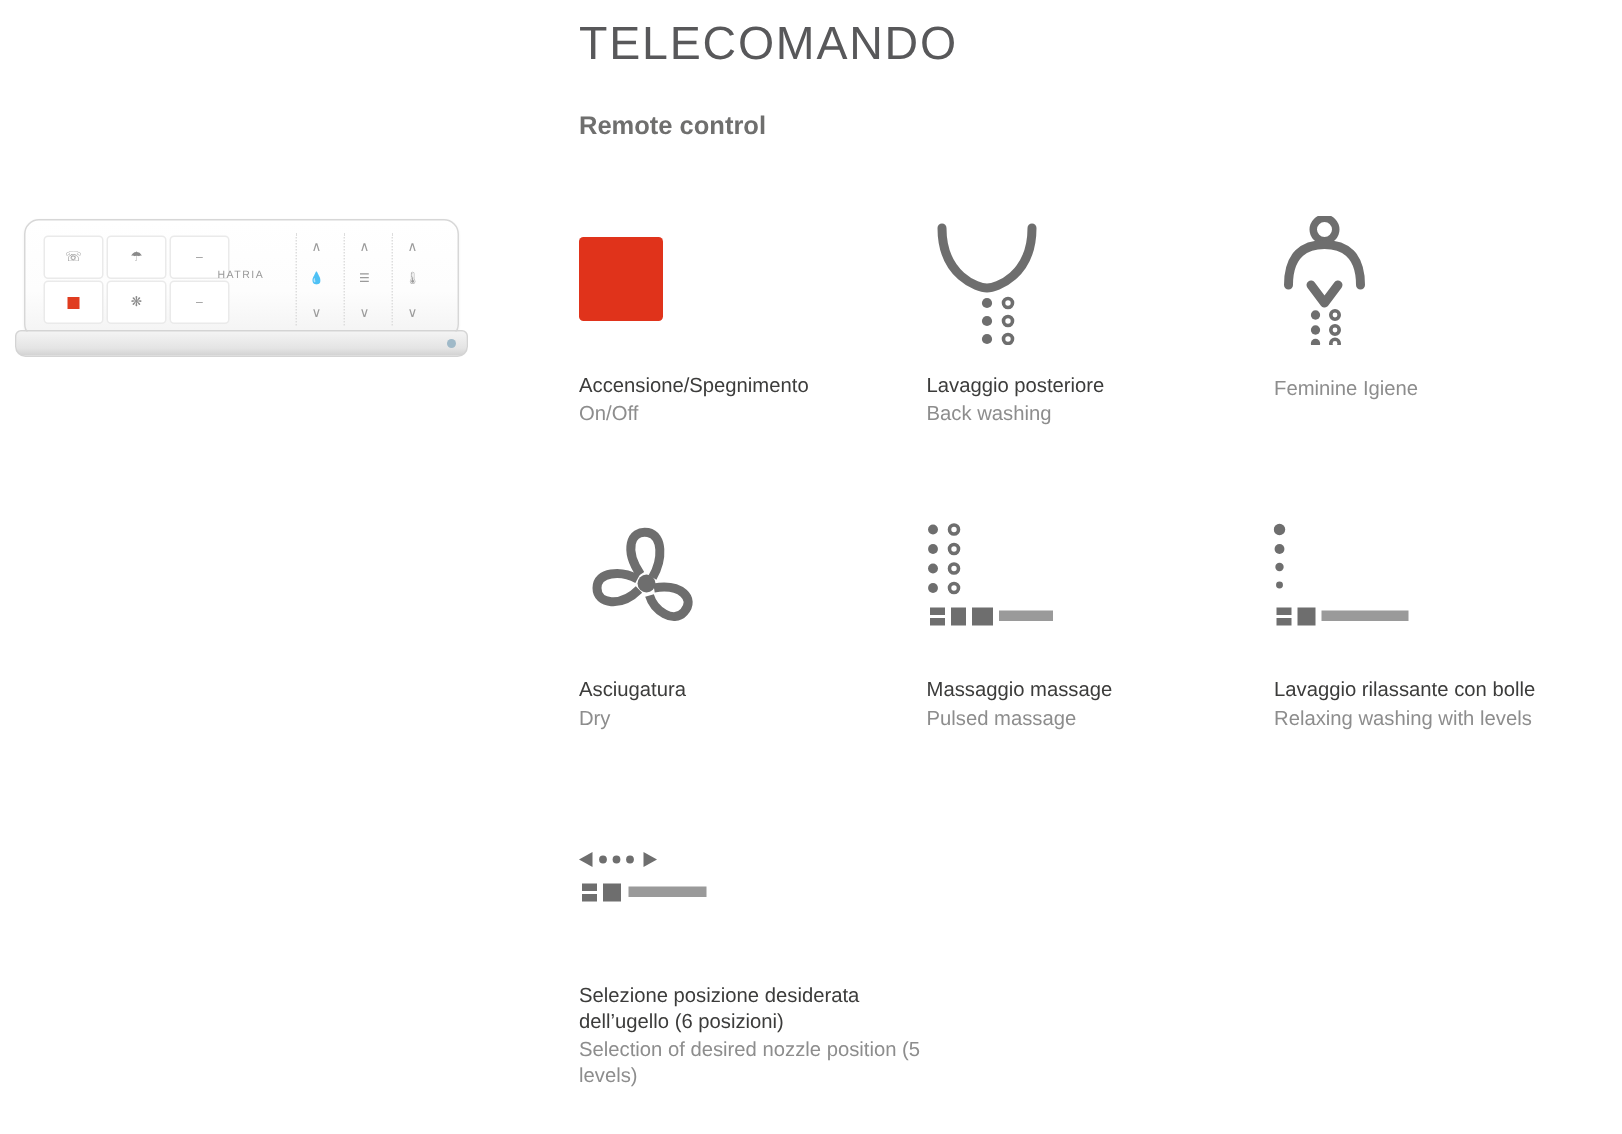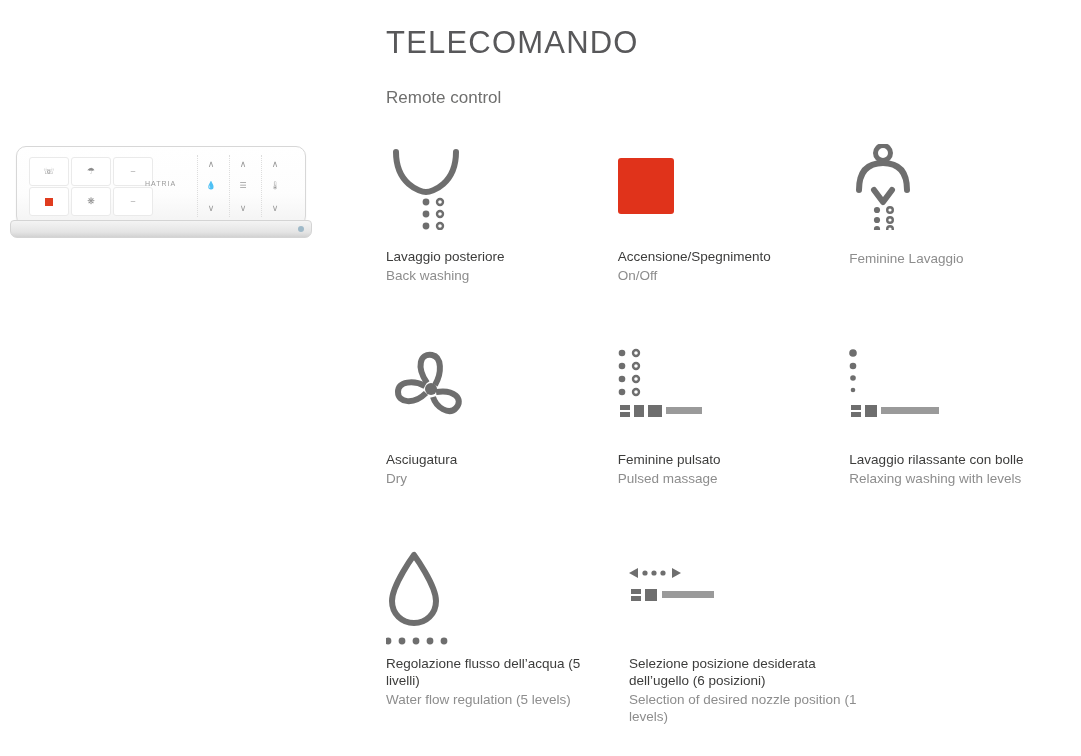--- a/index.html
+++ b/index.html
@@ -127,31 +127,31 @@
 
   
   .content {
     position: absolute;
     left: 386px;
     top: 0;
     width: 690px;
   }
   .title {
     margin: 0;
-    padding-top: 25px;
+    padding-top: 11px;
     font-size: 31px;
     font-weight: normal;
     letter-spacing: 1.2px;
     color: #58585a;
   }
   .subtitle {
     margin: 0;
     padding-top: 27px;
     font-size: 17px;
-    font-weight: normal;
+    font-weight: bold;
     color: #6f6f6e;
   }
 
   .grid {
     position: absolute;
     left: 386px;
     top: 138px;
     width: 695px;
   }
   .row {
@@ -227,58 +227,58 @@
   <h1 class="title">TELECOMANDO</h1>
   <h2 class="subtitle">Remote control</h2>
 </div>
 
 <div class="grid">
 
   <div class="row">
     <div class="cell">
       <div class="icon-box">
         <svg width="80" height="86" viewBox="0 0 80 86">
+          <rect x="0" y="14" width="56" height="56" rx="3" fill="#e0331b"></rect>
+        </svg>
+      </div>
+      <div class="cap-it">Accensione/Spegnimento</div>
+      <div class="cap-en">On/Off</div>
+    </div>
+
+    <div class="cell">
+      <div class="icon-box">
+        <svg width="80" height="86" viewBox="0 0 80 86">
           <path class="st" d="M10 8 C10 40, 34 48, 40 48 C46 48, 70 40, 70 8" stroke-linecap="round"></path>
           <circle class="dotF" cx="40" cy="58" r="3.4"></circle>
           <circle class="dotO" cx="54" cy="58" r="3"></circle>
           <circle class="dotF" cx="40" cy="70" r="3.4"></circle>
           <circle class="dotO" cx="54" cy="70" r="3"></circle>
           <circle class="dotF" cx="40" cy="82" r="3.4"></circle>
           <circle class="dotO" cx="54" cy="82" r="3"></circle>
         </svg>
       </div>
       <div class="cap-it">Lavaggio posteriore</div>
       <div class="cap-en">Back washing</div>
-    </div>
-
-    <div class="cell">
-      <div class="icon-box">
-        <svg width="80" height="86" viewBox="0 0 80 86">
-          <rect x="0" y="14" width="56" height="56" rx="3" fill="#e0331b"></rect>
-        </svg>
-      </div>
-      <div class="cap-it">Accensione/Spegnimento</div>
-      <div class="cap-en">On/Off</div>
     </div>
 
     <div class="cell">
       <div class="icon-box">
         <svg width="80" height="86" viewBox="0 0 80 86">
           <circle cx="34" cy="9" r="7.5" fill="none" stroke="#6e6e6e" stroke-width="5"></circle>
           <path class="st" d="M10 46 C10 26, 20 19, 34 19 C48 19, 58 26, 58 46" stroke-linecap="round"></path>
           <path class="st" d="M25 46 L34 58 L43 46" stroke-linecap="round" stroke-linejoin="round"></path>
           <circle class="dotF" cx="28" cy="66" r="3.1"></circle>
           <circle class="dotO" cx="41" cy="66" r="2.8"></circle>
           <circle class="dotF" cx="28" cy="76" r="3.1"></circle>
           <circle class="dotO" cx="41" cy="76" r="2.8"></circle>
           <circle class="dotF" cx="28" cy="85" r="3.1"></circle>
           <circle class="dotO" cx="41" cy="85" r="2.8"></circle>
         </svg>
       </div>
-      <div class="cap-en">Feminine Lavaggio</div>
+      <div class="cap-en">Feminine Igiene</div>
     </div>
   </div>
 
   <div class="row row2">
     <div class="cell">
       <div class="icon-box">
         <svg width="90" height="86" viewBox="0 0 90 86">
           <circle cx="45" cy="42" r="6" fill="#6e6e6e"></circle>
           <path class="st" d="M41 36 C30 20, 34 6, 46 8 C56 10, 56 26, 49 38" stroke-width="5" stroke-linejoin="round"></path>
           <path class="st" d="M50 45 C68 42, 78 52, 70 61 C63 69, 50 60, 47 50" stroke-width="5" stroke-linejoin="round"></path>
@@ -300,21 +300,21 @@
           <circle class="dotO" cx="18" cy="32" r="3"></circle>
           <circle class="dotF" cx="4" cy="45" r="3.3"></circle>
           <circle class="dotO" cx="18" cy="45" r="3"></circle>
           <path d="M2 58 h10 v5 h-10 z" fill="#6e6e6e"></path>
           <path d="M2 65 h10 v5 h-10 z" fill="#6e6e6e"></path>
           <path d="M16 58 h10 v12 h-10 z" fill="#6e6e6e"></path>
           <path d="M30 58 h14 v12 h-14 z" fill="#6e6e6e"></path>
           <rect x="48" y="60" width="36" height="7" fill="#9a9a9a"></rect>
         </svg>
       </div>
-      <div class="cap-it">Feminine pulsato</div>
+      <div class="cap-it">Massaggio massage</div>
       <div class="cap-en">Pulsed massage</div>
     </div>
 
     <div class="cell">
       <div class="icon-box">
         <svg width="96" height="86" viewBox="0 0 96 86">
           <circle class="dotF" cx="4" cy="6" r="3.8"></circle>
           <circle class="dotF" cx="4" cy="19" r="3.3"></circle>
           <circle class="dotF" cx="4" cy="31" r="2.8"></circle>
           <circle class="dotF" cx="4" cy="43" r="2.3"></circle>
@@ -323,48 +323,34 @@
           <path d="M16 58 h12 v12 h-12 z" fill="#6e6e6e"></path>
           <rect x="32" y="60" width="58" height="7" fill="#9a9a9a"></rect>
         </svg>
       </div>
       <div class="cap-it">Lavaggio rilassante con bolle</div>
       <div class="cap-en">Relaxing washing with levels</div>
     </div>
   </div>
 
   <div class="row row3">
-    <div class="cell">
-      <div class="icon-box">
-        <svg width="80" height="100" viewBox="0 0 80 100">
-          <path class="st" d="M28 4 C28 4, 6 34, 6 50 C6 63, 16 72, 28 72 C40 72, 50 63, 50 50 C50 34, 28 4, 28 4 Z" stroke-width="5.5" stroke-linejoin="round"></path>
-          <circle class="dotF" cx="2" cy="90" r="3.4"></circle>
-          <circle class="dotF" cx="16" cy="90" r="3.4"></circle>
-          <circle class="dotF" cx="30" cy="90" r="3.4"></circle>
-          <circle class="dotF" cx="44" cy="90" r="3.4"></circle>
-          <circle class="dotF" cx="58" cy="90" r="3.4"></circle>
-        </svg>
-      </div>
-      <div class="cap-it">Regolazione flusso dell’acqua (5 livelli)</div>
-      <div class="cap-en">Water flow regulation (5 levels)</div>
-    </div>
 
     <div class="cell">
       <div class="icon-box">
         <svg width="96" height="100" viewBox="0 0 96 100">
           <path d="M0 22 L9 17 L9 27 Z" fill="#6e6e6e"></path>
           <circle class="dotF" cx="16" cy="22" r="2.6"></circle>
           <circle class="dotF" cx="25" cy="22" r="2.6"></circle>
           <circle class="dotF" cx="34" cy="22" r="2.6"></circle>
           <path d="M52 22 L43 17 L43 27 Z" fill="#6e6e6e"></path>
           <path d="M2 38 h10 v5 h-10 z" fill="#6e6e6e"></path>
           <path d="M2 45 h10 v5 h-10 z" fill="#6e6e6e"></path>
           <path d="M16 38 h12 v12 h-12 z" fill="#6e6e6e"></path>
           <rect x="33" y="40" width="52" height="7" fill="#9a9a9a"></rect>
         </svg>
       </div>
       <div class="cap-it">Selezione posizione desiderata dell’ugello (6 posizioni)</div>
-      <div class="cap-en">Selection of desired nozzle position (1 levels)</div>
+      <div class="cap-en">Selection of desired nozzle position (5 levels)</div>
     </div>
 
   </div>
 
 </div>
 
 </body></html>

